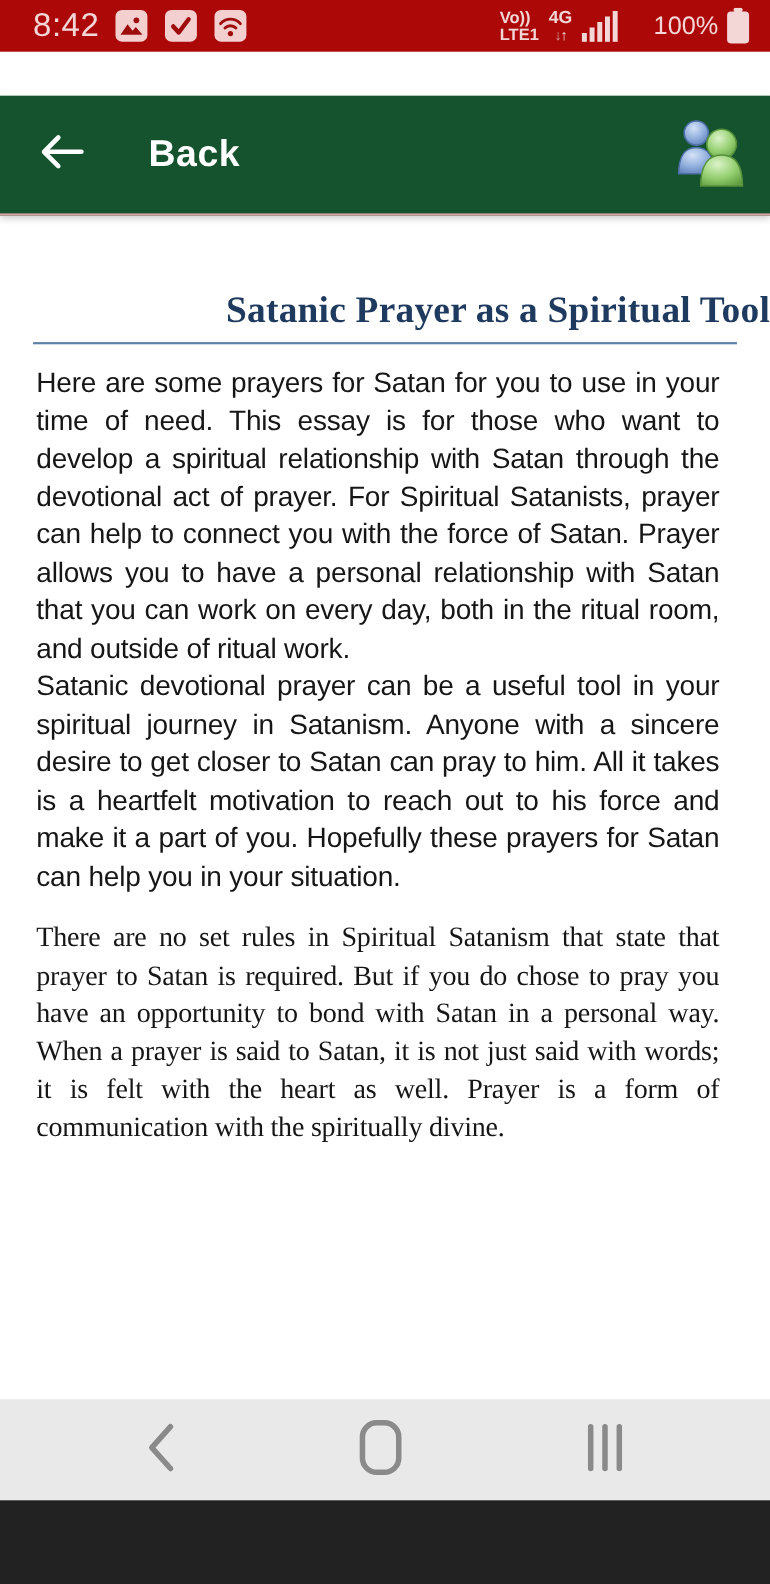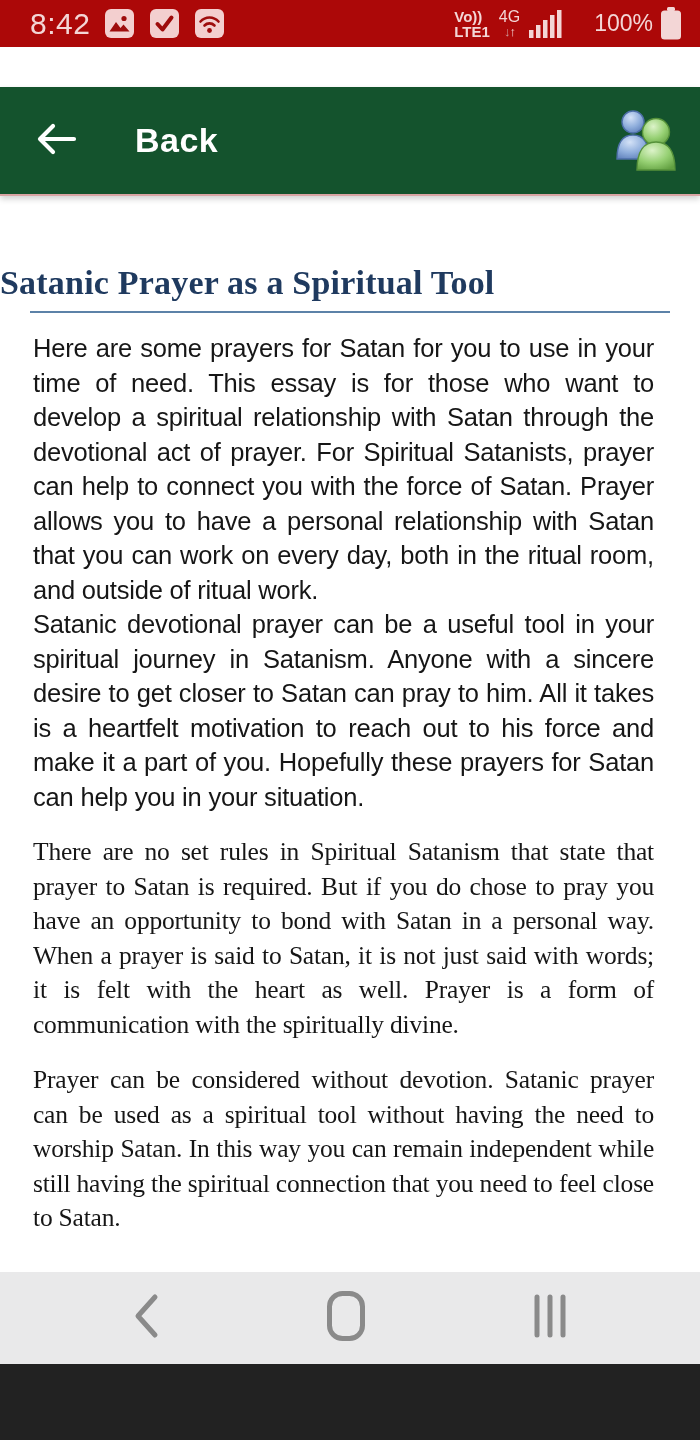--- a/index.html
+++ b/index.html
@@ -24,21 +24,21 @@
     display: flex; align-items: center;
     padding: 0 18px 0 30px;
   }
   .sb-left { display: flex; align-items: center; gap: 14px; }
   .sb-time { font-size: 30px; letter-spacing: 0.5px; }
   .sb-icon { display: inline-flex; }
   .sb-right { margin-left: auto; display: flex; align-items: center; gap: 7px; justify-content: space-between; }
   .volte { display: flex; flex-direction: column; align-items: flex-start; line-height: 15px; }
   .volte span { font-size: 15px; font-weight: bold; letter-spacing: 0; }
   .net4g { display: flex; flex-direction: column; align-items: center; line-height: 15px; margin-left: 2px; }
-  .net4g .g { font-size: 16px; font-weight: normal; }
+  .net4g .g { font-size: 16px; font-weight: bold; }
   .net4g .arrows { font-size: 13px; letter-spacing: -1px; }
   .net4g .arrows .dn { color: #CE9B9B; }
   .sb-batt-text { font-size: 23px; margin-left: 24px; }
 
   
   .app-bar {
     height: 109px; flex: 0 0 109px;
     background: #14532d;
     border-bottom: 2px solid #D9A4A4;
     box-shadow: 0 3px 6px rgba(0,0,0,0.18);
@@ -58,21 +58,21 @@
     flex: 1 1 auto;
     background: #ffffff;
     overflow: hidden;
     padding-top: 28px;
   }
   .article-title {
     font-family: "Liberation Serif", serif;
     font-weight: bold;
     font-size: 34px;
     color: #1F3A5F;
-    text-align: left;
+    text-align: right;
     letter-spacing: 0.2px;
   }
   .title-rule {
     border: none;
     border-bottom: 2px solid #5C82A8;
     margin: 9px 30px 0 30px;
   }
   .article-body {
     margin: 18px 46px 0 33px;
     font-size: 25.5px;
@@ -201,21 +201,20 @@
     </span>
   </div>
 
   <div class="content">
     <h1 class="article-title">Satanic Prayer as a Spiritual Tool</h1>
     <hr class="title-rule">
     <div class="article-body">
       <p>Here are some prayers for Satan for you to use in your time of need. This essay is for those who want to develop a spiritual relationship with Satan through the devotional act of prayer. For Spiritual Satanists, prayer can help to connect you with the force of Satan. Prayer allows you to have a personal relationship with Satan that you can work on every day, both in the ritual room, and outside of ritual work.</p>
       <p>Satanic devotional prayer can be a useful tool in your spiritual journey in Satanism. Anyone with a sincere desire to get closer to Satan can pray to him. All it takes is a heartfelt motivation to reach out to his force and make it a part of you. Hopefully these prayers for Satan can help you in your situation.</p>
       <p class="gap">There are no set rules in Spiritual Satanism that state that prayer to Satan is required. But if you do chose to pray you have an opportunity to bond with Satan in a personal way. When a prayer is said to Satan, it is not just said with words; it is felt with the heart as well. Prayer is a form of communication with the spiritually divine.</p>
-      <p class="gap">Prayer can be considered without devotion. Satanic prayer can be used as a spiritual tool without having the need to worship Satan. In this way you can remain independent while still having the spiritual connection that you need to feel close to Satan.</p>
     </div>
   </div>
 
 
   <div class="nav-bar">
     <span class="nav-btn">
       <span>
         <svg width="28" height="48" viewBox="0 0 28 48">
           <path d="M23 5 L6 24 L23 43" fill="none" stroke="#8A8A8A" stroke-width="5" stroke-linecap="round" stroke-linejoin="round"></path>
         </svg>

